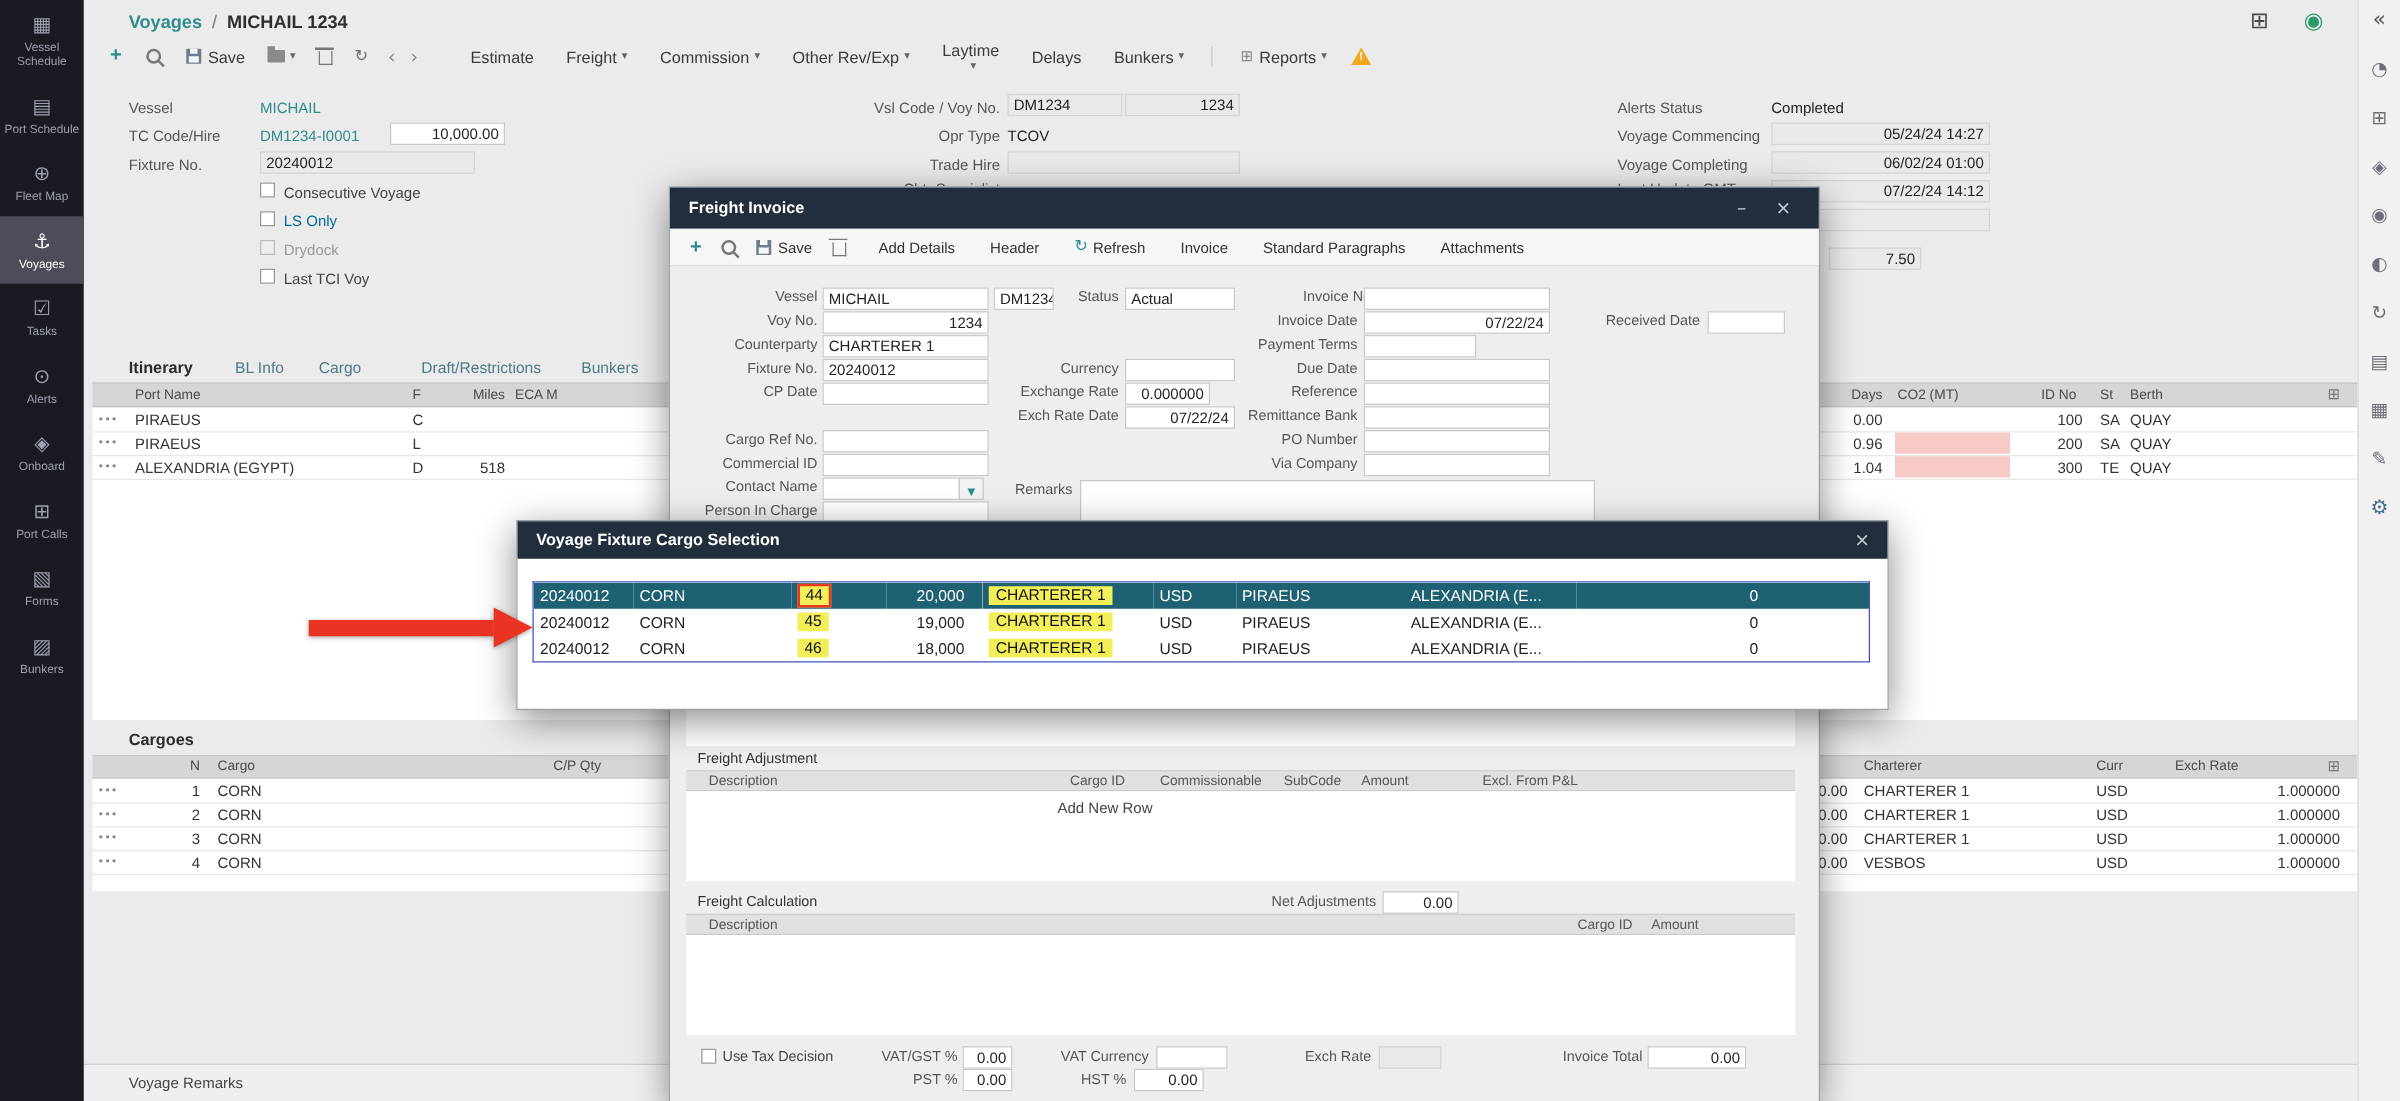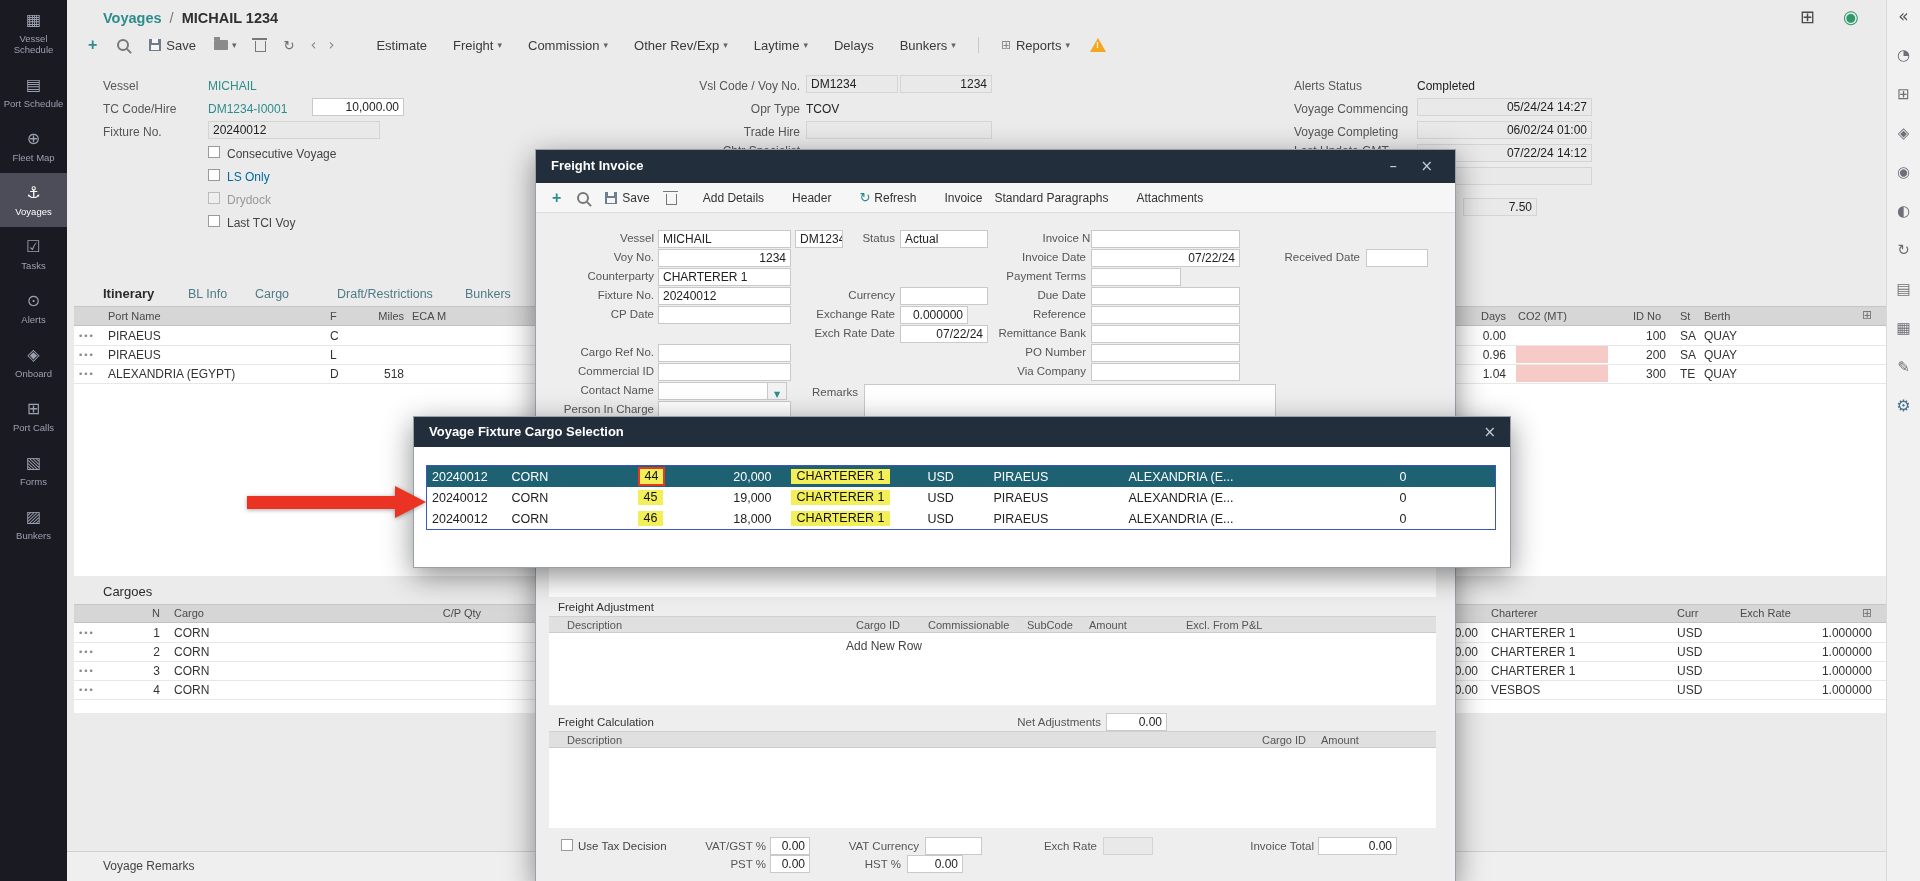--- a/index.html
+++ b/index.html
@@ -168,21 +168,21 @@
         <span class="caret uicon">▾</span>
       </span>
     <span style="display:flex;align-items:center;margin-right:26px;cursor:pointer;">
         <span class="tbt">Commission</span>
         <span class="caret uicon">▾</span>
       </span>
     <span style="display:flex;align-items:center;margin-right:26px;cursor:pointer;">
         <span class="tbt">Other Rev/Exp</span>
         <span class="caret uicon">▾</span>
       </span>
-    <span style="display:flex;align-items:center;margin-right:26px;cursor:pointer;">
+    <span style="display:flex;align-items:center;margin-right:26px;cursor:pointer;flex-direction:column;">
         <span class="tbt">Laytime</span>
         <span class="caret uicon">▾</span>
       </span>
     <span class="tbt" style="margin-right:26px;">Delays</span>
     <span style="display:flex;align-items:center;margin-right:22px;cursor:pointer;">
         <span class="tbt">Bunkers</span>
         <span class="caret uicon">▾</span>
       </span>
     <span class="tb-div" style="margin-right:22px;"></span>
     <span style="display:flex;align-items:center;margin-right:20px;cursor:pointer;">
@@ -281,21 +281,21 @@
   <span class="gc" style="left:108px;top:367px;">ALEXANDRIA (EGYPT)</span>
   <span class="gc" style="left:330px;top:367px;">D</span>
   <span class="gc R" style="left:360px;top:367px;width:44px;">518</span>
   <span class="gc R" style="left:1462px;top:367px;width:44px;">1.04</span>
   <div class="pink" style="left:1516px;top:365px;width:92px;height:17px;"></div>
   <span class="gc R" style="left:1628px;top:367px;width:38px;">300</span>
   <span class="gc" style="left:1680px;top:367px;">TE</span>
   <span class="gc" style="left:1704px;top:367px;">QUAY</span>
   <div class="rline" style="left:74px;top:383px;width:1812px;"></div>
 
-  <span style="position:absolute;left:103px;top:584px;font-size:13px;font-weight:normal;color:#2b2b2b;">Cargoes</span>
+  <span style="position:absolute;left:103px;top:584px;font-size:13px;font-weight:bold;color:#2b2b2b;">Cargoes</span>
   <div class="band" style="left:74px;top:604px;width:1812px;height:19px;"></div>
   <span class="gh R" style="left:134px;top:607px;width:26px;">N</span>
   <span class="gh" style="left:174px;top:607px;">Cargo</span>
   <span class="gh R" style="left:420px;top:607px;width:61px;">C/P Qty</span>
   <span class="gh" style="left:1491px;top:607px;">Charterer</span>
   <span class="gh" style="left:1677px;top:607px;">Curr</span>
   <span class="gh" style="left:1740px;top:607px;">Exch Rate</span>
   <span class="uicon" style="position:absolute;left:1862px;top:606px;font-size:12px;color:#777;cursor:pointer;">⊞</span>
   <div class="sheet" style="left:74px;top:623px;width:1812px;height:90px;"></div>
 
@@ -351,21 +351,21 @@
           <span class="ic-save"></span>
           <span class="lnk">Save</span>
         </span>
       <span class="ic-trash" style="margin-right:26px;"></span>
       <span class="lnk" style="margin-right:28px;">Add Details</span>
       <span class="lnk" style="margin-right:28px;">Header</span>
       <span style="display:flex;align-items:center;gap:4px;margin-right:28px;cursor:pointer;">
           <span class="uicon" style="font-size:13px;color:#2e8c8c;">↻</span>
           <span class="lnk">Refresh</span>
         </span>
-      <span class="lnk" style="margin-right:12px;">Invoice</span>
+      <span class="lnk" style="margin-right:28px;">Invoice</span>
       <span class="lnk" style="margin-right:28px;">Standard Paragraphs</span>
       <span class="lnk">Attachments</span>
     </div>
 
     <span class="L R" style="left:4px;top:82px;width:114px;">Vessel</span>
     <div class="inp" style="left:122px;top:80px;width:133px;">MICHAIL</div>
     <div class="inp" style="left:259px;top:80px;width:48px;">DM1234</div>
     <span class="L R" style="left:4px;top:101px;width:114px;">Voy No.</span>
     <div class="inp r" style="left:122px;top:99px;width:133px;">1234</div>
     <span class="L R" style="left:4px;top:120px;width:114px;">Counterparty</span>

